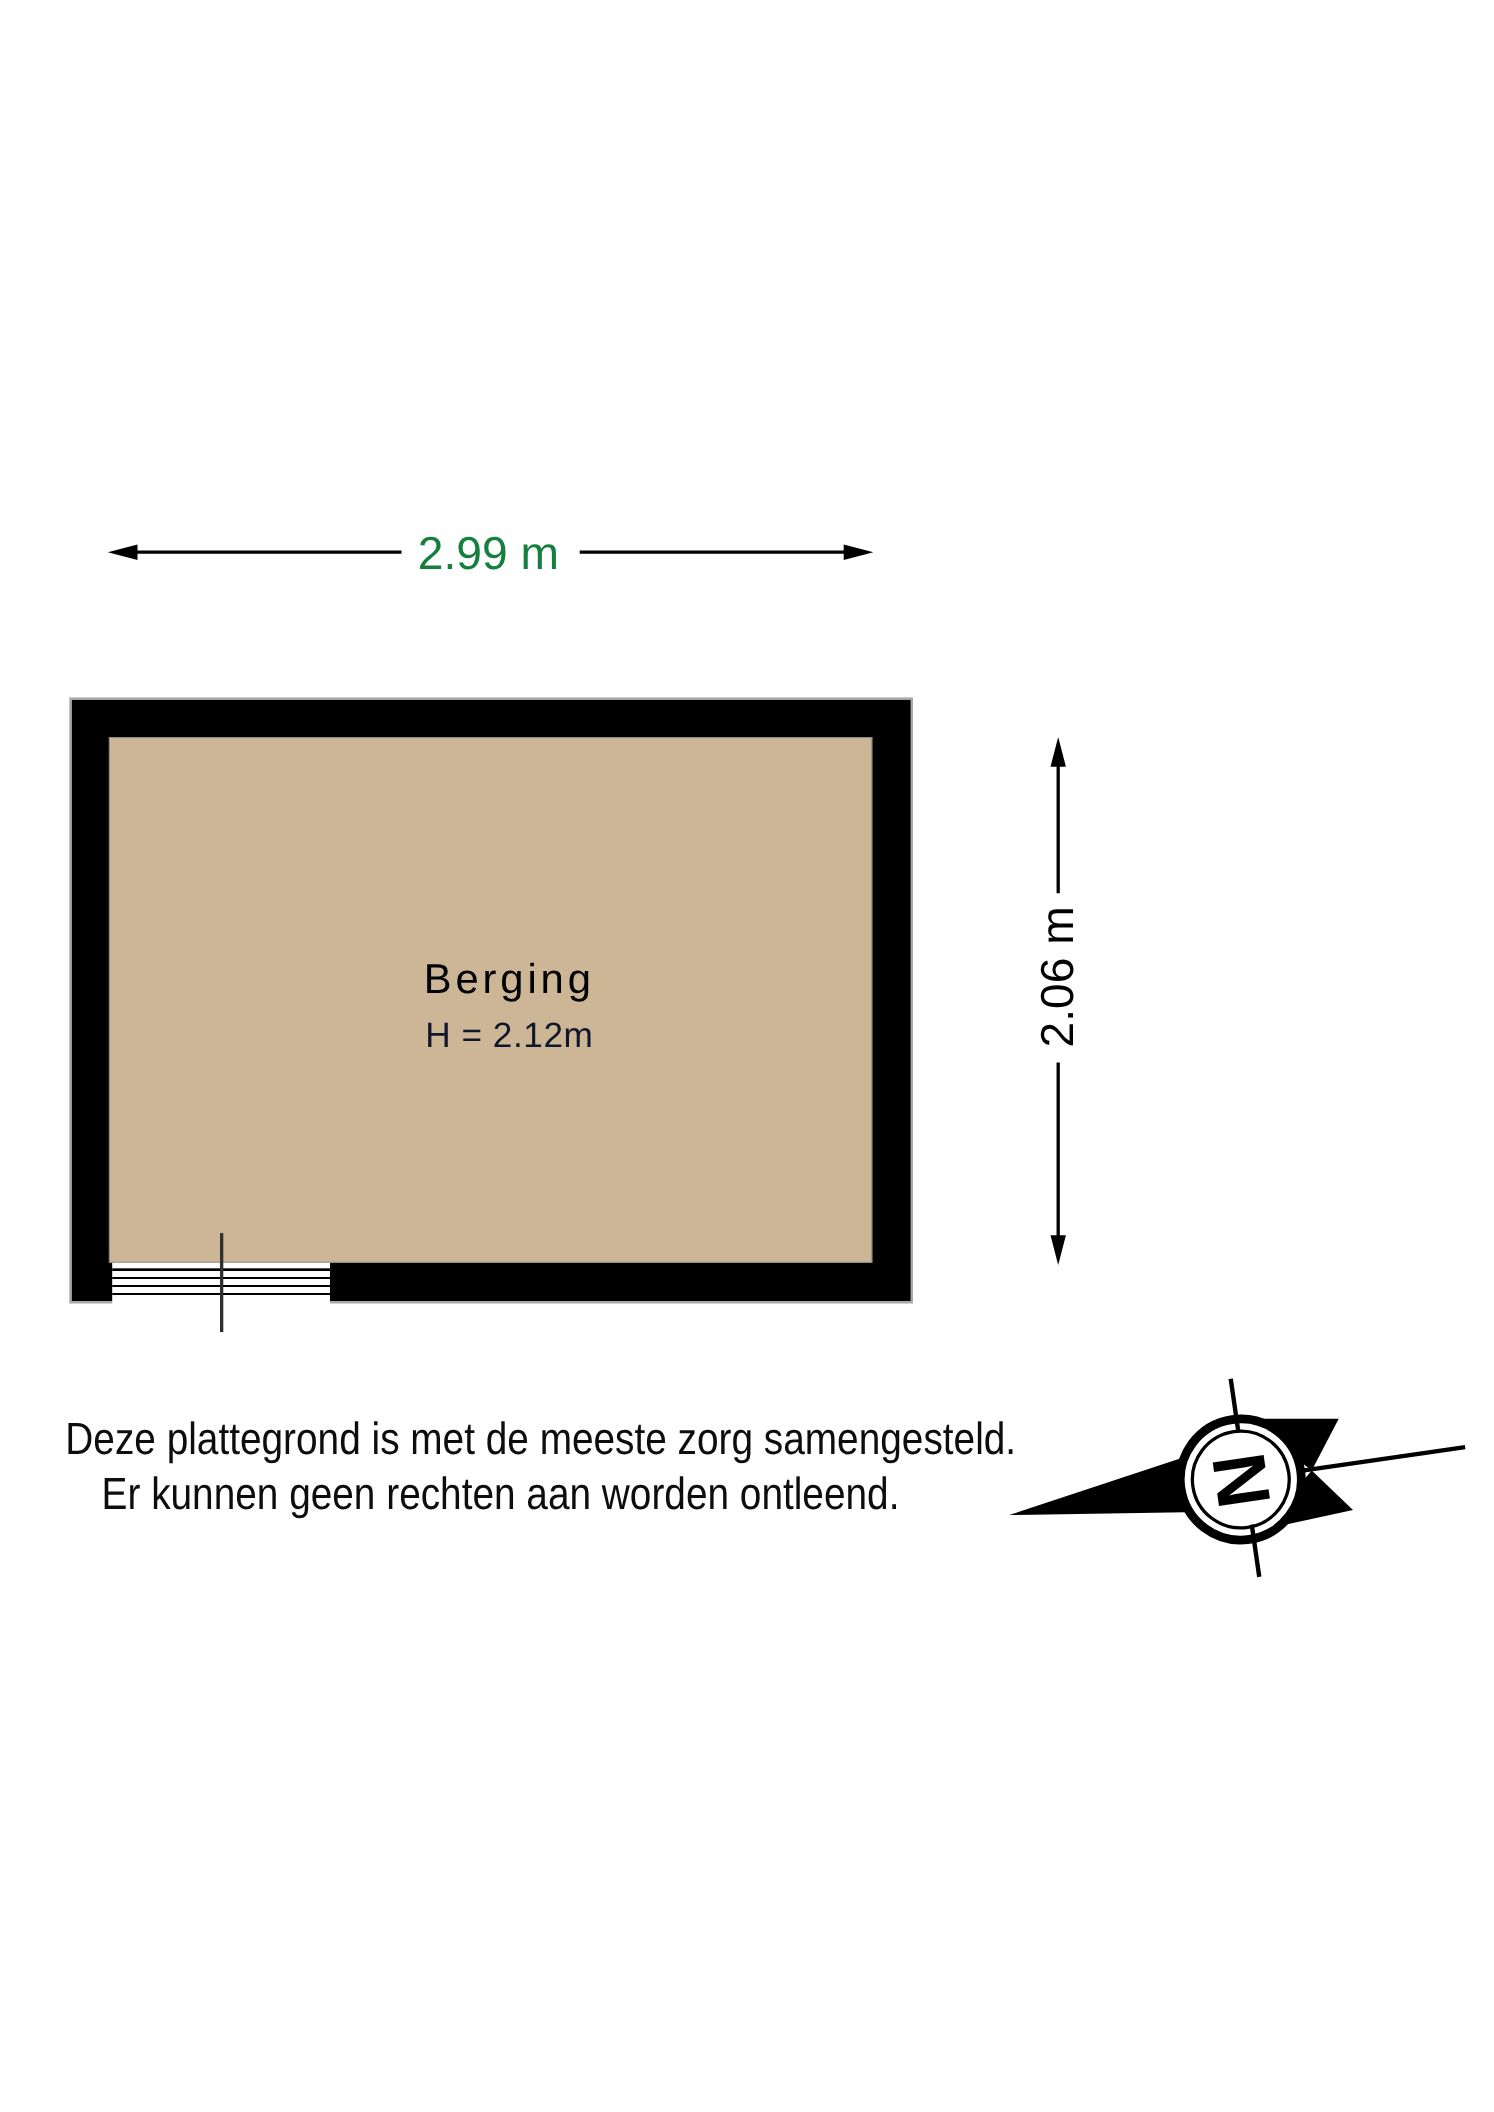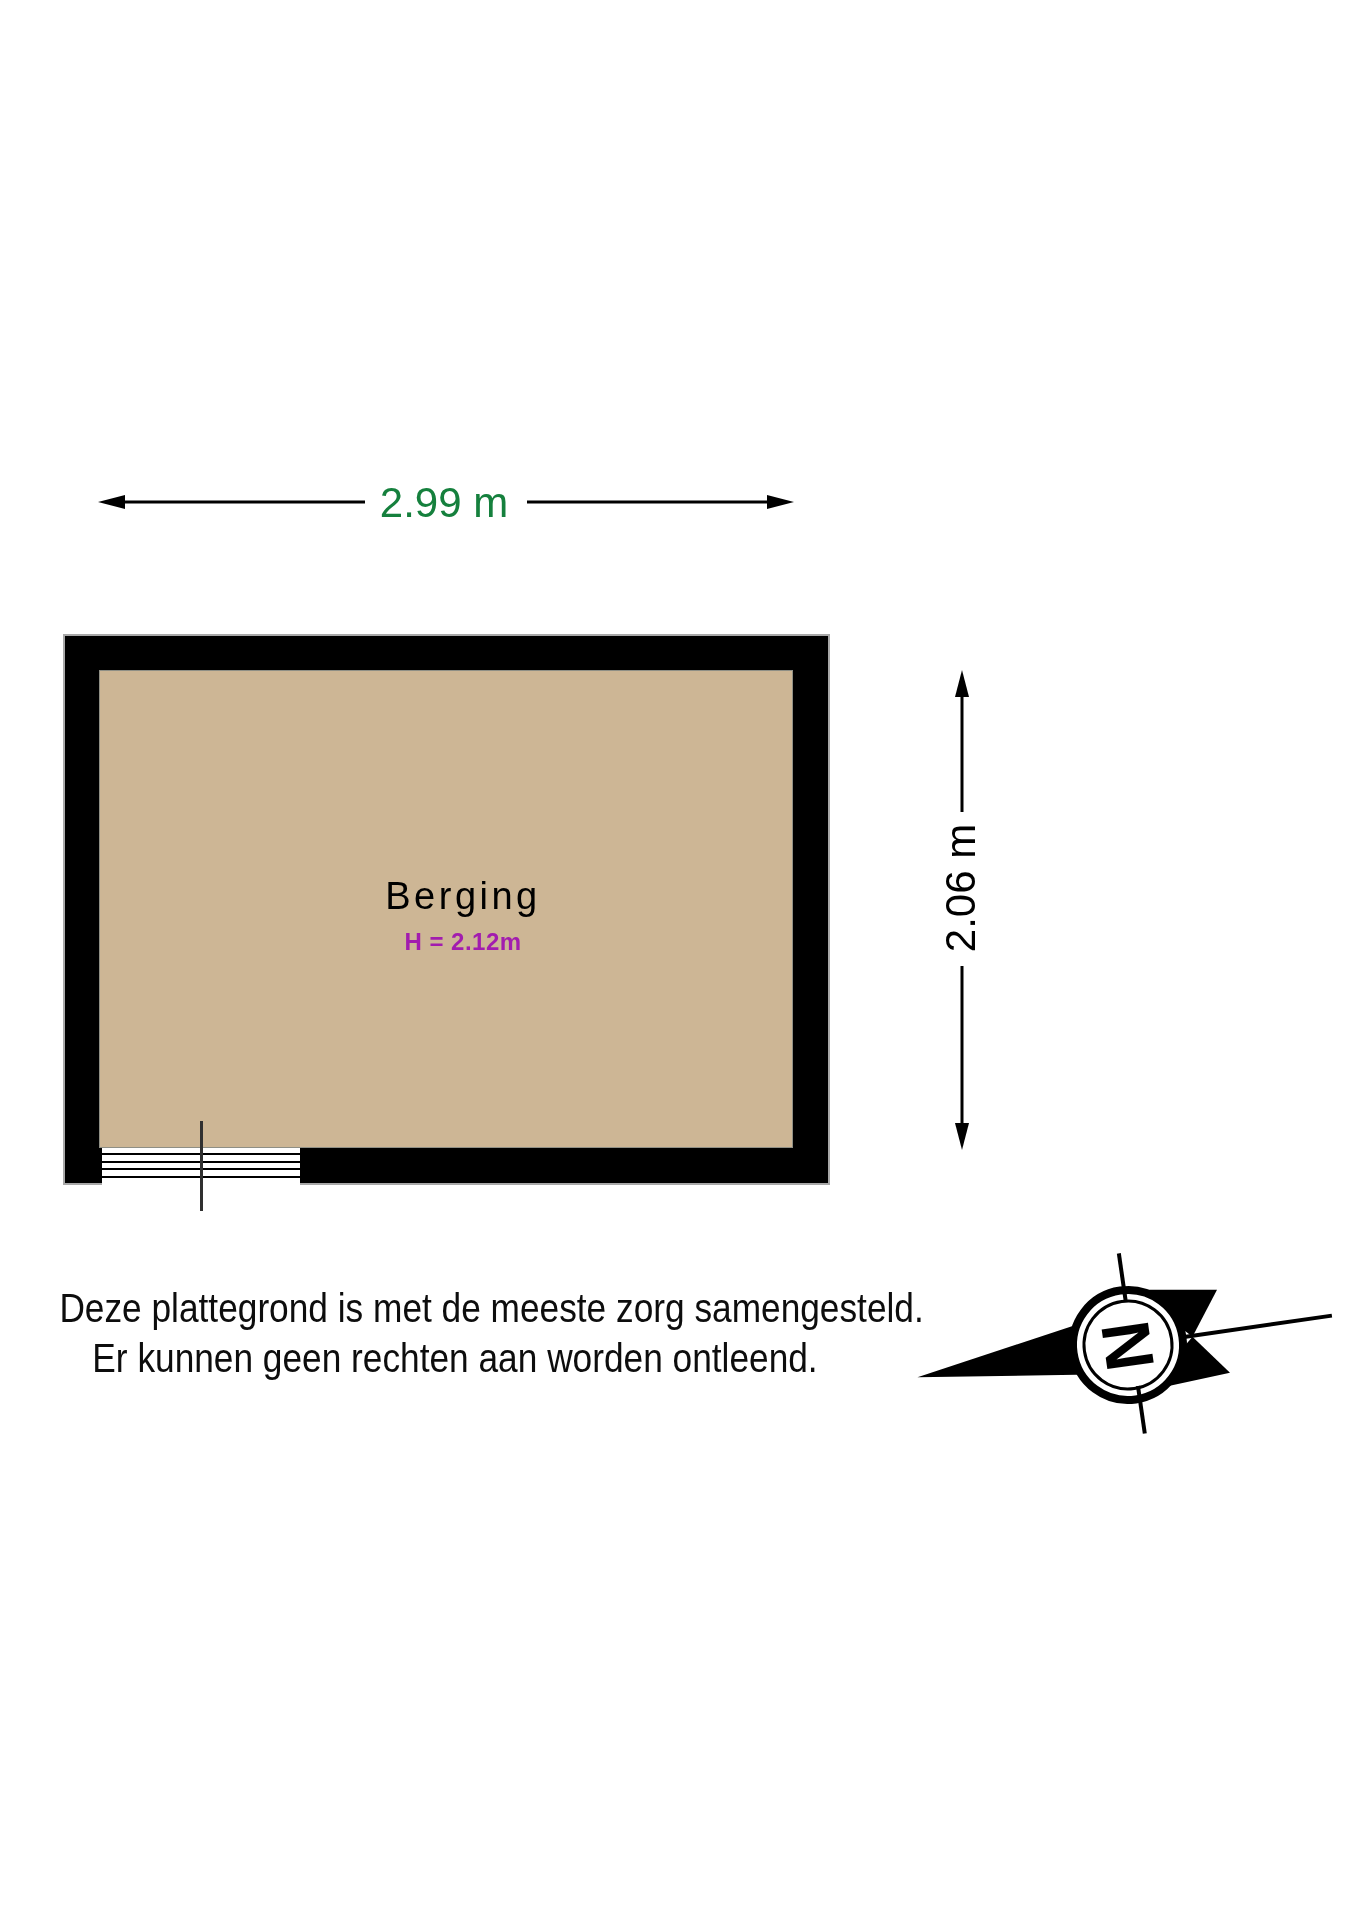--- a/index.html
+++ b/index.html
@@ -30,21 +30,21 @@
   #room-floor{
     left:99px;top:670px;width:694px;height:478px;
     background:var(--floor);box-sizing:border-box;border:1px solid #8f8f85;
   }
   #room-labels{
     left:99px;top:670px;width:694px;height:478px;
     display:flex;flex-direction:column;align-items:center;justify-content:center;
     transform:translate(17px,6px);
   }
   #room-name{font-size:38px;letter-spacing:3.5px;color:#000;white-space:nowrap;text-align:right;}
-  #room-height{font-size:24px;margin-top:10px;color:#a21caf;white-space:nowrap;letter-spacing:0.5px;font-weight:bold;}
+  #room-height{font-size:32px;margin-top:10px;color:#0f172a;white-space:nowrap;letter-spacing:0.5px;}
 
   
   #door-cutout{left:102px;top:1148px;width:198px;height:41px;background:#ffffff;}
   #door-threshold{
     left:102px;top:1153px;width:198px;height:25px;
     background:repeating-linear-gradient(to bottom,#000 0px,#000 2px,transparent 2px,transparent 7.5px);
   }
   #door-line{left:200px;top:1121px;width:3px;height:90px;background:#303030;}
 
   

